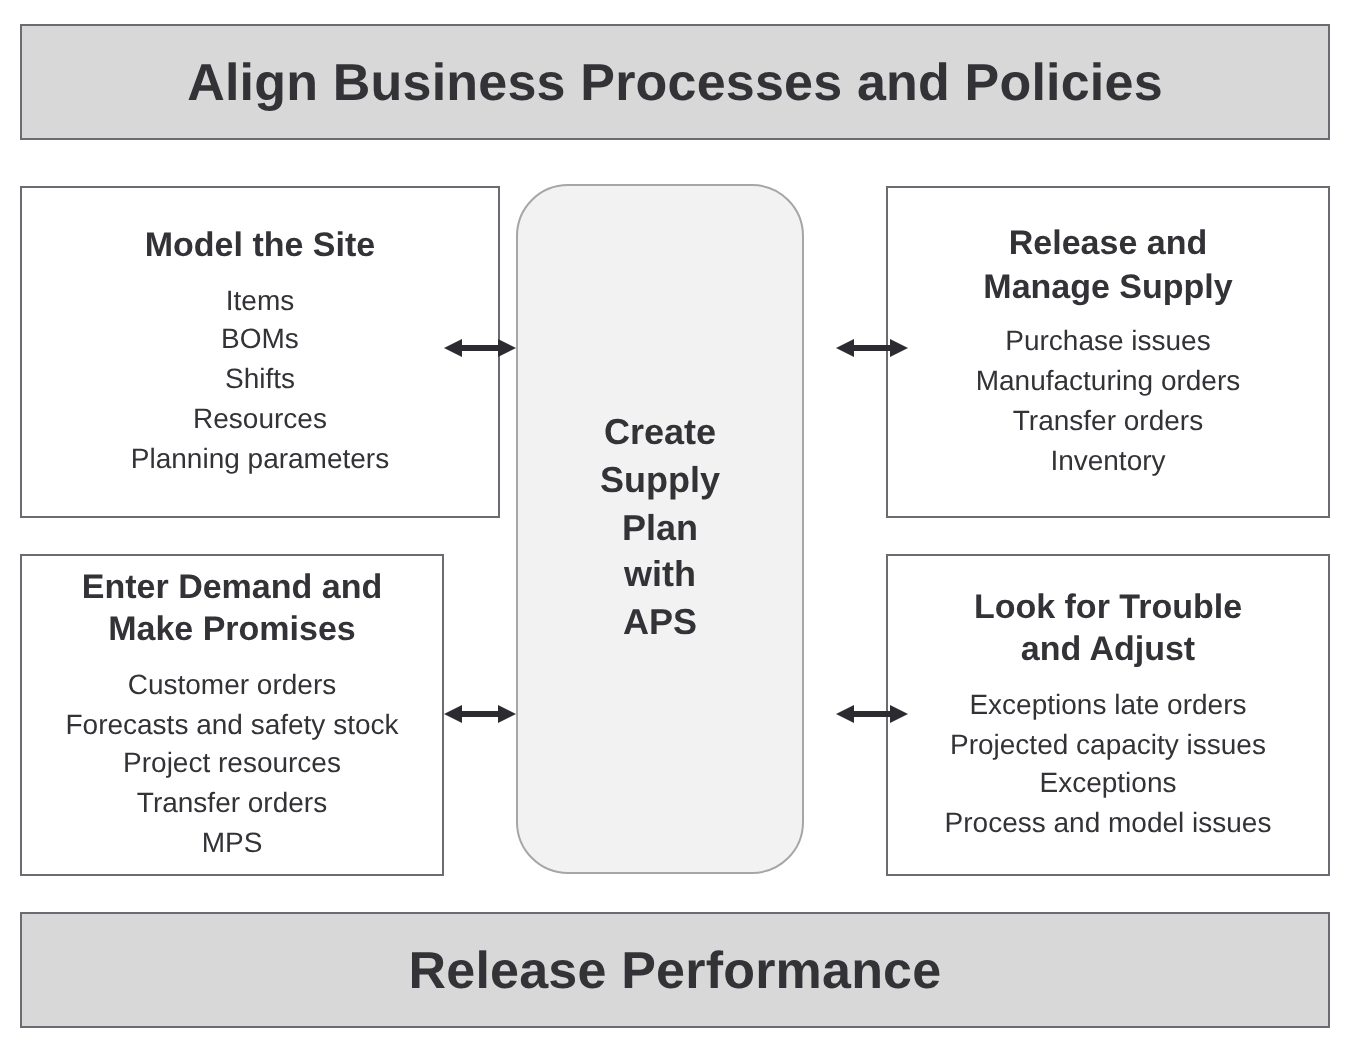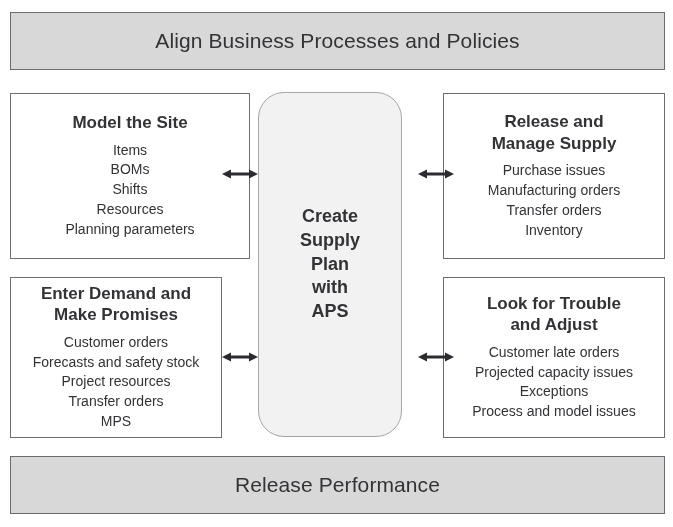--- a/index.html
+++ b/index.html
@@ -25,22 +25,22 @@
   .banner {
     position: absolute;
     background: #d8d8d8;
     border: 1px solid #6b6b72;
     display: flex;
     align-items: center;
     justify-content: center;
     box-sizing: border-box;
   }
   .banner-label {
-    font-size: 21px;
-    font-weight: normal;
+    font-size: 26px;
+    font-weight: bold;
     color: #333337;
     letter-spacing: 0.1px;
   }
   #banner-top {
     left: 10px;
     top: 12px;
     width: 655px;
     height: 58px;
   }
   #banner-bottom {
@@ -159,21 +159,21 @@
       <span class="quad-item">Project resources</span>
       <span class="quad-item">Transfer orders</span>
       <span class="quad-item">MPS</span>
     </div>
   </div>
 
   <div class="quad" id="quad-look-trouble">
     <div class="quad-title">Look for Trouble
 and Adjust</div>
     <div class="quad-items">
-      <span class="quad-item">Customer late orders</span>
+      <span class="quad-item">Exceptions late orders</span>
       <span class="quad-item">Projected capacity issues</span>
       <span class="quad-item">Exceptions</span>
       <span class="quad-item">Process and model issues</span>
     </div>
   </div>
 
   <div id="center-box">
     <span id="center-label">Create
 Supply
 Plan

